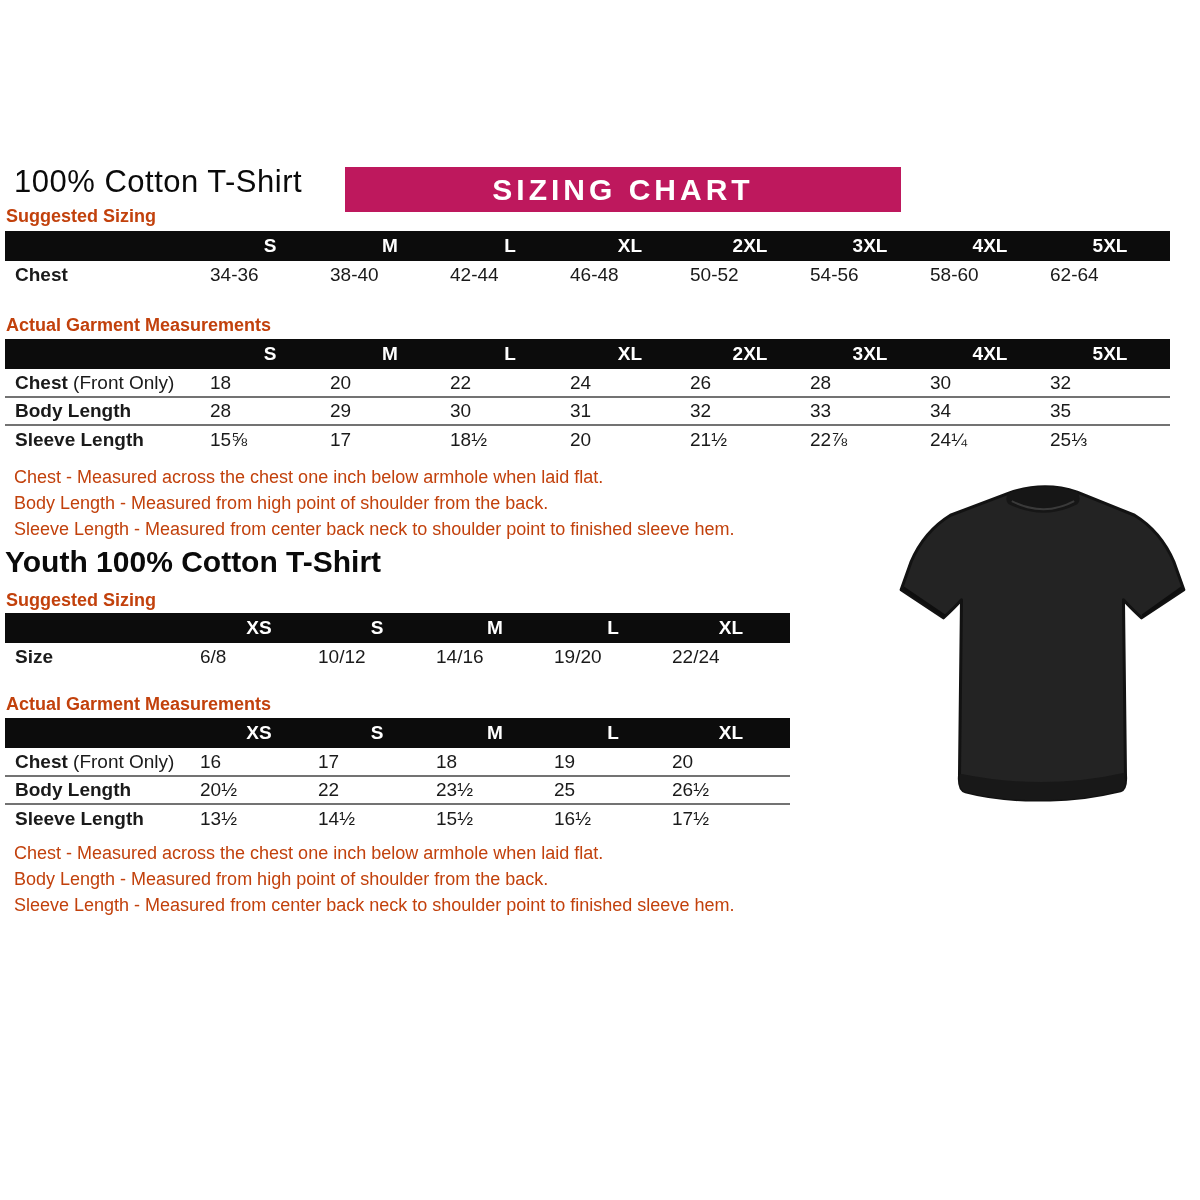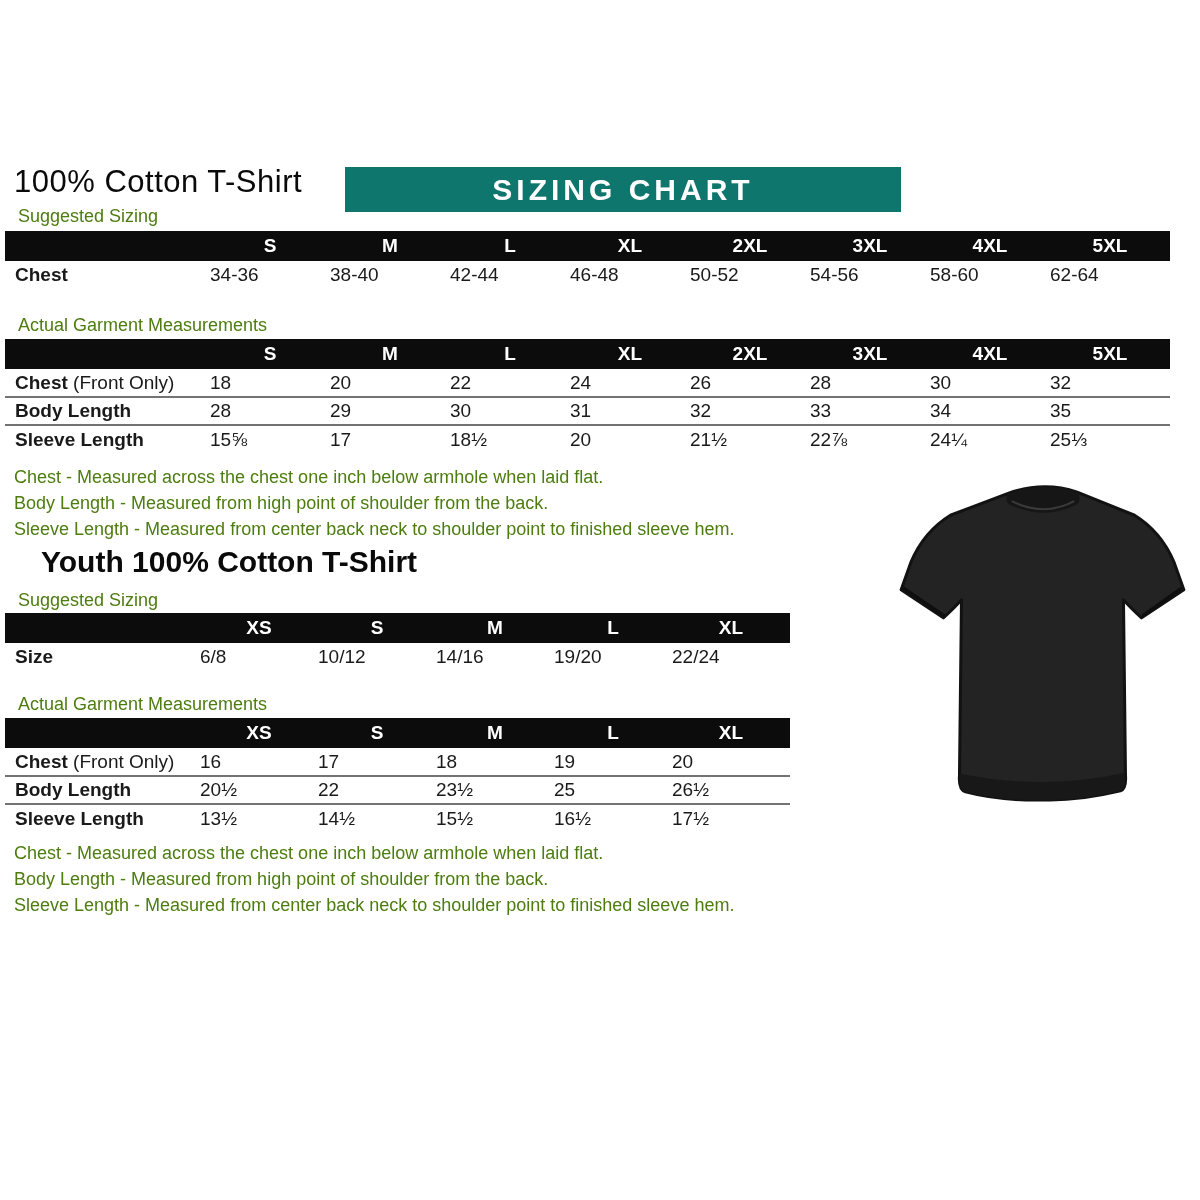--- a/index.html
+++ b/index.html
@@ -9,33 +9,33 @@
     font-family:"Liberation Sans","DejaVu Sans",sans-serif; color:#1a1a1a;
   }
   #page { position:absolute; inset:0; width:1200px; height:892px; background:#fff; }
 
   .page-title {
     position:absolute; left:14px; top:164px;
     font-size:31px; font-weight:400; color:#0a0a0a; letter-spacing:0.5px;
   }
   .banner {
     position:absolute; left:345px; top:167px; width:556px; height:45px;
-    background:#0f766e; color:#ffffff; text-align:center; line-height:45px;
+    background:#be185d; color:#ffffff; text-align:center; line-height:45px;
     font-size:30px; font-weight:700; letter-spacing:4px;
   }
 
-  .section-label { position:absolute; font-size:18px; color:#4d7c0f; font-weight:400;margin-left:12px; }
+  .section-label { position:absolute; font-size:18px; color:#c2410c; font-weight:700; }
   .label-suggested-1 { left:6px; top:206px; }
   .label-garment-1   { left:6px; top:315px; }
   .label-suggested-2 { left:6px; top:590px; }
   .label-garment-2   { left:6px; top:694px; }
 
   .youth-title {
     position:absolute; left:5px; top:545px;
-    font-size:30px; font-weight:700; color:#0a0a0a;margin-left:36px;
+    font-size:30px; font-weight:700; color:#0a0a0a;
   }
 
   .tbl-wrap { position:absolute; }
   .tbl-suggested-1 { left:5px; top:231px; width:1165px; }
   .tbl-garment-1   { left:5px; top:339px; width:1165px; }
   .tbl-suggested-2 { left:5px; top:613px; width:785px; }
   .tbl-garment-2   { left:5px; top:718px; width:785px; }
 
   table.size-table { width:100%; border-collapse:collapse; table-layout:fixed; }
   table.size-table thead th {
@@ -44,21 +44,21 @@
   }
   table.size-table tbody td {
     font-size:19px; height:28px; padding:0; color:#1a1a1a;
     vertical-align:middle;
   }
   table.size-table tbody td.row-label { text-align:left; padding-left:10px; }
   table.size-table tbody td.row-label b { font-weight:700; }
   table.size-table tbody td.row-label span.sfx { font-weight:400; }
   table.size-table tbody tr:not(:first-child) td { border-top:2px solid #737373; }
 
-  .notes { position:absolute; left:14px; font-size:18px; line-height:26px; color:#4d7c0f; }
+  .notes { position:absolute; left:14px; font-size:18px; line-height:26px; color:#c2410c; }
   .notes-1 { top:464px; }
   .notes-2 { top:840px; }
 
   .tshirt-box { position:absolute; left:894px; top:477px; width:304px; height:332px; }
   .tshirt-box svg { width:100%; height:100%; display:block; }
 </style>
 </head>
 <body>
 
 <div id="page">

